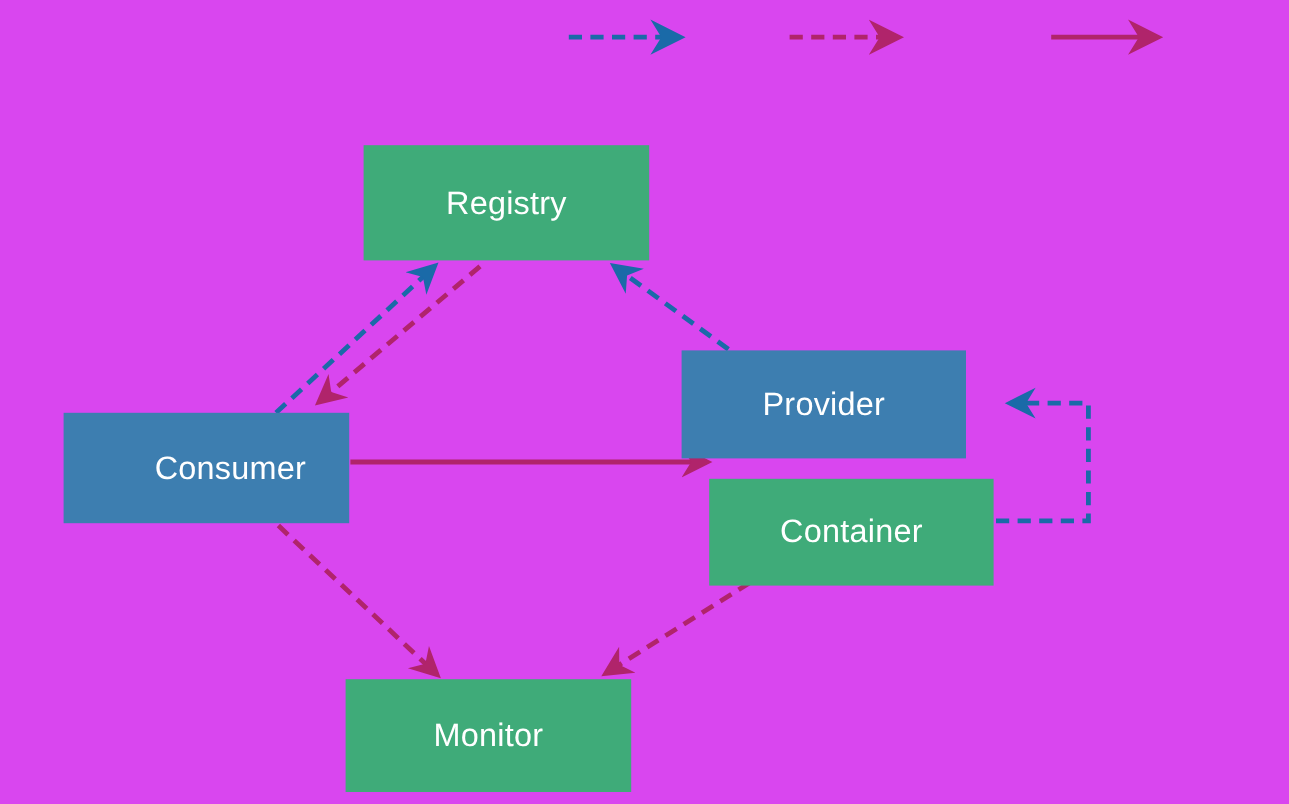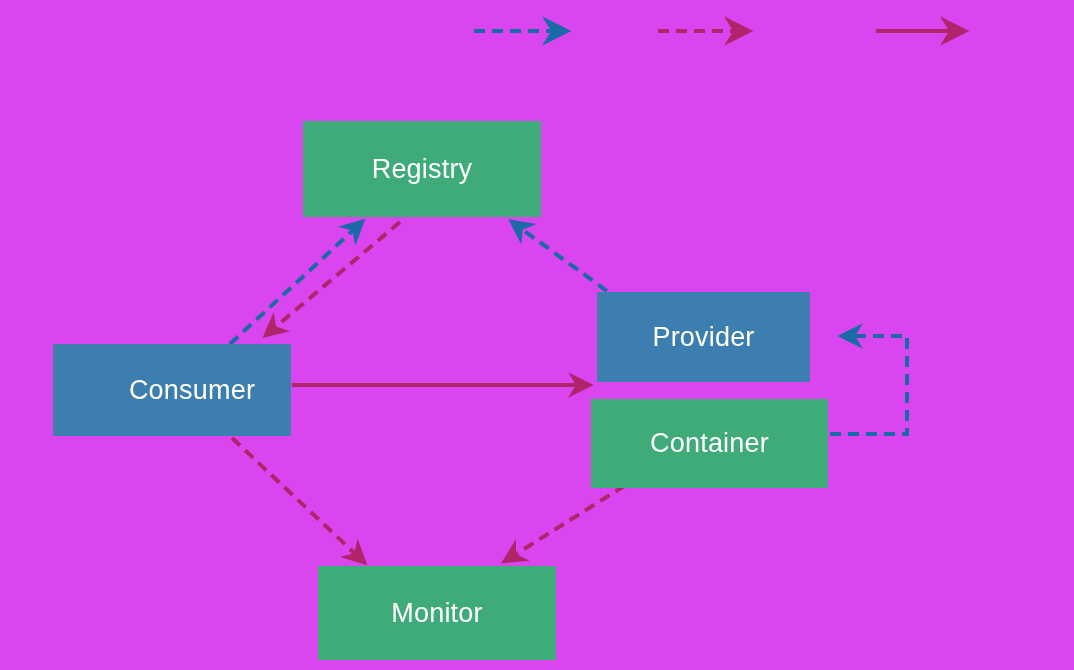--- a/index.html
+++ b/index.html
@@ -28,23 +28,23 @@
     letter-spacing: 0.2px;
     line-height: 1;
     box-sizing: border-box;
     user-select: none;
   }
   .node-green { background: #3fab79; }
   .node-blue  { background: #3d7eb0; }
 
   #node-registry  { left: 303px; top: 121px; width: 238px; height: 96px; }
   #node-consumer  { left: 53px;  top: 344px; width: 238px; height: 92px; padding-left: 40px; }
-  #node-provider  { left: 597px; top: 292px; width: 213px; height: 90px; }
+  #node-provider  { left: 568px; top: 292px; width: 237px; height: 90px; }
   #node-container { left: 591px; top: 399px; width: 237px; height: 89px; }
-  #node-monitor   { left: 318px; top: 566px; width: 238px; height: 94px; align-items: center; }
+  #node-monitor   { left: 288px; top: 566px; width: 238px; height: 94px; align-items: center; }
 
   #edges {
     position: absolute;
     left: 0;
     top: 0;
     width: 1074px;
     height: 670px;
     pointer-events: none;
   }
   #legend {

